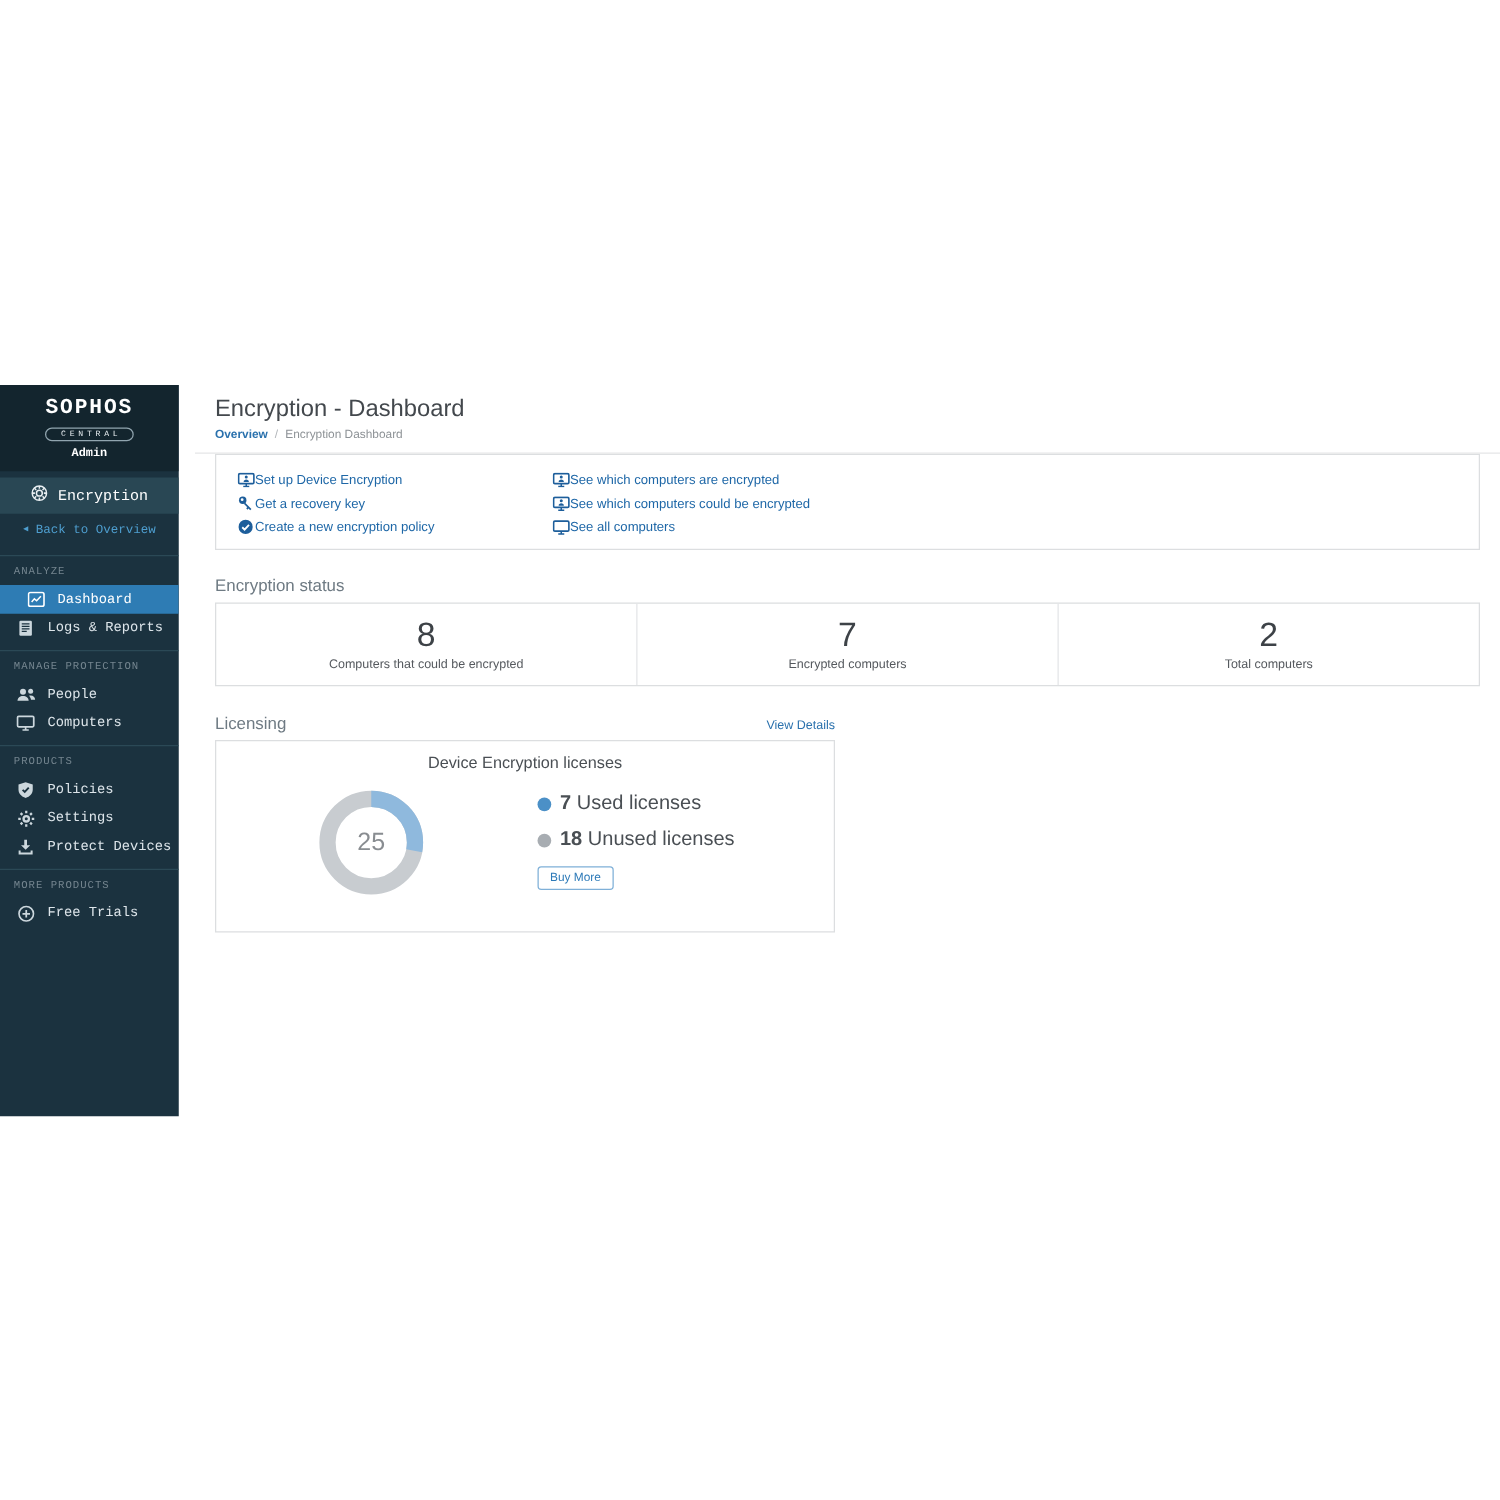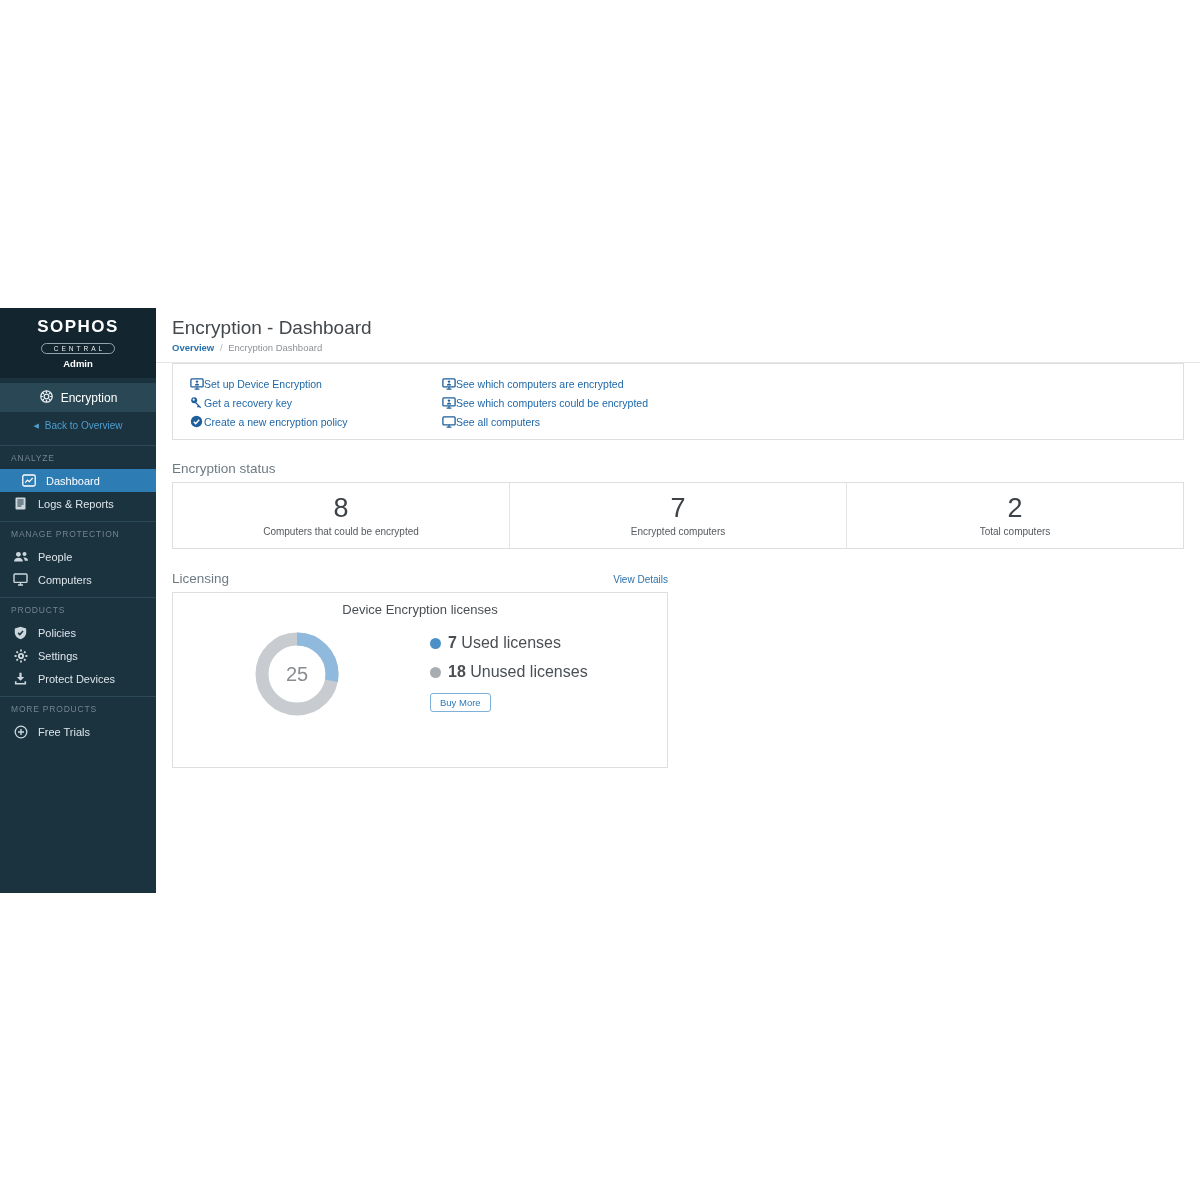--- a/index.html
+++ b/index.html
@@ -1,22 +1,22 @@
 <!DOCTYPE html>
 <html><head>
 <meta charset="utf-8">
 <style>
   * { margin:0; padding:0; box-sizing:border-box; }
   html,body { width:1200px; height:1200px; background:#fff;
     font-family:"Liberation Sans", sans-serif; }
   .band { position:absolute; top:308px; left:0; width:1200px; height:585px; }
 
   
-  .sidebar { position:absolute; left:0; top:0; width:156px; height:585px;
-    background:#1b323f; color:#dde5ea; overflow:hidden; }
+  .sidebar { position:absolute; left:0; top:0; width:143px; height:585px;
+    background:#1b323f; color:#dde5ea; overflow:hidden;font-family:Liberation Mono, monospace; }
   .logo-block { background:#13252e; text-align:center; padding:9px 0 9px; }
   .brand { font-size:17px; font-weight:bold; color:#fff; letter-spacing:1.5px; }
   .central-pill { display:inline-block; border:1px solid #91a5af; border-radius:8px;
     font-size:6.5px; letter-spacing:3px; color:#e9eff2; padding:1px 9px 1px 12px; margin-top:3px; }
   .role { font-size:9.5px; font-weight:bold; color:#fff; margin-top:3px; }
   .context-row { background:#294754; margin-top:5px; height:29px; display:flex;
     align-items:center; justify-content:center; gap:7px; color:#fff; font-size:12px; }
   .back-row { height:27px; display:flex; align-items:center; justify-content:center;
     gap:6px; color:#4e9ecf; font-size:10px; cursor:pointer; }
   .back-chevron { font-size:7px; line-height:1; }
@@ -52,21 +52,21 @@
   .status-heading { margin:21px 0 6px; }
   .status-card { height:67px; display:flex; }
   .stat-col { flex:1; display:flex; flex-direction:column; align-items:center;
     justify-content:center; border-left:1px solid #e3e5e7; }
   .stat-col:first-child { border-left:none; }
   .stat-value { font-size:27px; color:#3d4247; line-height:1.05; }
   .stat-label { font-size:10px; color:#55595e; margin-top:3px; }
   .lic-header { width:496px; display:flex; justify-content:space-between;
     align-items:baseline; margin:22px 0 6px; }
   .view-details { font-size:10px; color:#2a71ad; cursor:pointer; }
-  .license-card { width:496px; height:176px; position:relative; }
+  .license-card { width:496px; height:154px; position:relative; }
   .lic-title { text-align:center; font-size:13px; color:#4a4f54; margin-top:9px; }
   .donut-wrap { position:absolute; left:82px; top:39px; width:84px; height:84px; }
   .donut-center { position:absolute; left:0; top:0; width:84px; height:84px;
     display:flex; align-items:center; justify-content:center;
     font-size:20px; color:#898d91; }
   .legend { position:absolute; left:257px; top:41px; }
   .legend-row { display:flex; align-items:center; gap:7px; margin-bottom:11px;
     font-size:16px; color:#4a4f54; }
   .dot { width:11px; height:11px; border-radius:50%; }
   .dot-used { background:#4b90c7; }

